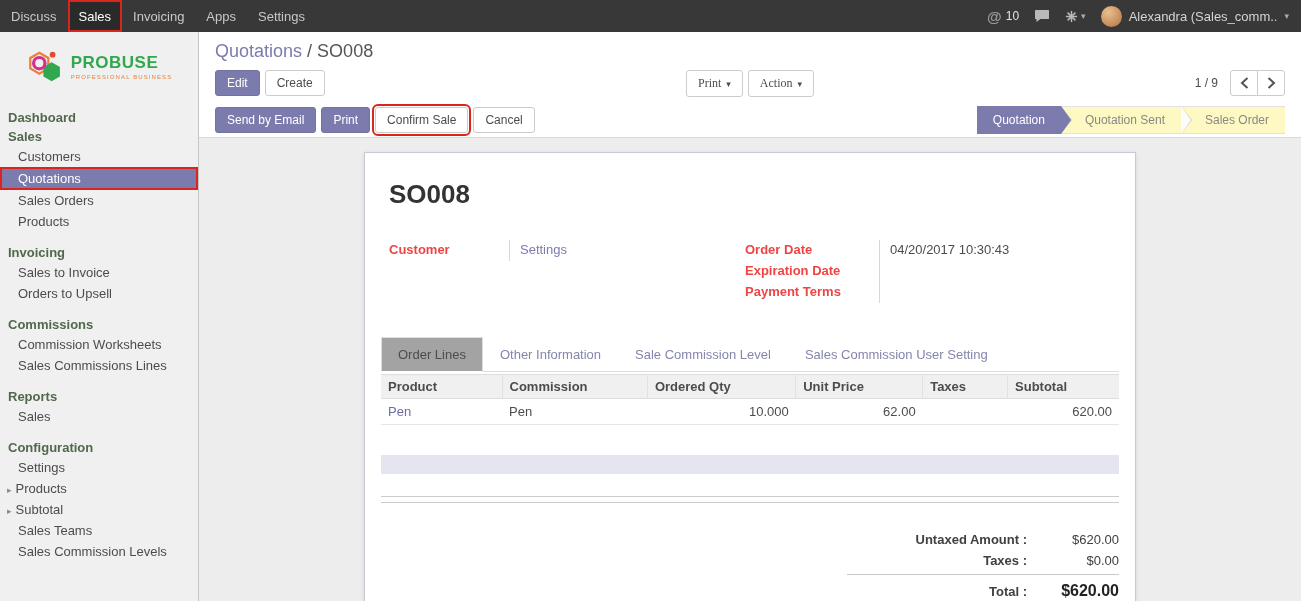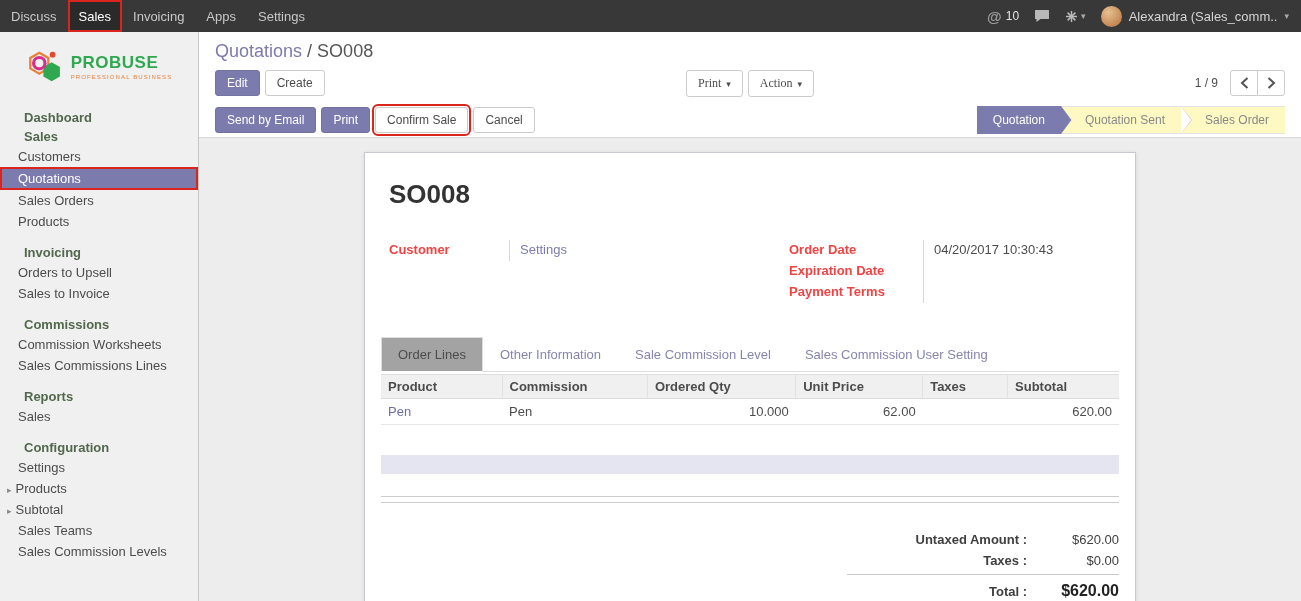--- a/index.html
+++ b/index.html
@@ -25,21 +25,21 @@
   
   .layout { display:flex; height:569px; }
 
   
   .sidebar { width:199px; background:#f0f0f0; border-right:1px solid #c6c6c6; flex-shrink:0; overflow:hidden; }
   .logo { display:flex; align-items:center; justify-content:center; gap:7px; padding:16px 6px 16px; cursor:pointer; }
   .logo-title { color:#2fa84f; font-weight:bold; font-size:17px; letter-spacing:.5px; line-height:1; }
   .logo-subtitle { color:#e8823a; font-size:6px; letter-spacing:1.1px; margin-top:3px; }
   .side-nav { margin-top:6px; }
   .side-section { margin-bottom:11px; }
-  .side-header { font-weight:bold; color:#52684d; padding:2px 24px; font-size:13px; cursor:pointer; }
+  .side-header { font-weight:bold; color:#52684d; padding:2px 8px; font-size:13px; cursor:pointer; }
   .side-item { display:block; padding:3px 8px 3px 18px; color:#4c4c4c; font-size:13px; cursor:pointer; text-decoration:none; }
   .side-item.active { background:#7c7bad; color:#fff; padding-top:4px; padding-bottom:4px; }
   .side-item.red-box { outline-offset:-2px; }
   .expand-caret { color:#8a8a8a; font-size:9px; margin-right:4px; margin-left:-11px; }
 
   
   .content { flex:1; display:flex; flex-direction:column; min-width:0; }
   .control-panel { background:#fff; padding:0 16px; border-bottom:1px solid #d8d8d8; }
   .breadcrumb { font-size:18px; padding:9px 0 0; color:#555; }
   .bc-link { color:#7c7bad; cursor:pointer; }
@@ -70,21 +70,21 @@
 
   
   .sheet-area { flex:1; overflow:hidden; background:#ededed; }
   .sheet { width:772px; margin:14px auto 20px; background:#fff; border:1px solid #c9c9d4; box-shadow:0 1px 4px rgba(0,0,0,.1); padding:26px 16px 30px; }
   .doc-title { font-size:26px; font-weight:bold; color:#333; margin:0 8px 30px; }
   .info-grid { display:flex; margin:0 8px 34px; }
   .fgroup.left { width:356px; flex:none; }
   .fgroup.right { flex:1; }
   .frow { display:flex; align-items:stretch; }
   .flabel { width:120px; font-weight:bold; color:#ef4444; padding:2px 0; font-size:13px; }
-  .fgroup.right .flabel { width:134px;margin-left:44px; }
+  .fgroup.right .flabel { width:134px; }
   .fvalue { flex:1; border-left:1px solid #d6d6d6; padding:2px 0 2px 10px; min-height:21px; color:#4c4c4c; font-size:13px; }
   .fvalue.link { color:#7c7bad; cursor:pointer; }
 
   
   .tabs { display:flex; border-bottom:1px solid #ddd; }
   .tab { padding:9px 16px; font-size:13px; color:#8585ad; cursor:pointer; border:1px solid transparent; margin-bottom:-1px; white-space:nowrap; }
   .tab.active { background:#a3a3a3; border-color:#ddd #ddd #fff; color:#4c4c4c; }
 
   
   .lines-table { width:100%; border-collapse:collapse; margin-top:2px; font-size:13px; table-layout:fixed; }
@@ -162,22 +162,22 @@
       <div class="side-section">
         <div class="side-header">Dashboard</div>
         <div class="side-header">Sales</div>
         <a class="side-item">Customers</a>
         <a class="side-item active red-box">Quotations</a>
         <a class="side-item">Sales Orders</a>
         <a class="side-item">Products</a>
       </div>
       <div class="side-section">
         <div class="side-header">Invoicing</div>
+        <a class="side-item">Sales to Invoice</a>
         <a class="side-item">Orders to Upsell</a>
-        <a class="side-item">Sales to Invoice</a>
       </div>
       <div class="side-section">
         <div class="side-header">Commissions</div>
         <a class="side-item">Commission Worksheets</a>
         <a class="side-item">Sales Commissions Lines</a>
       </div>
       <div class="side-section">
         <div class="side-header">Reports</div>
         <a class="side-item">Sales</a>
       </div>

